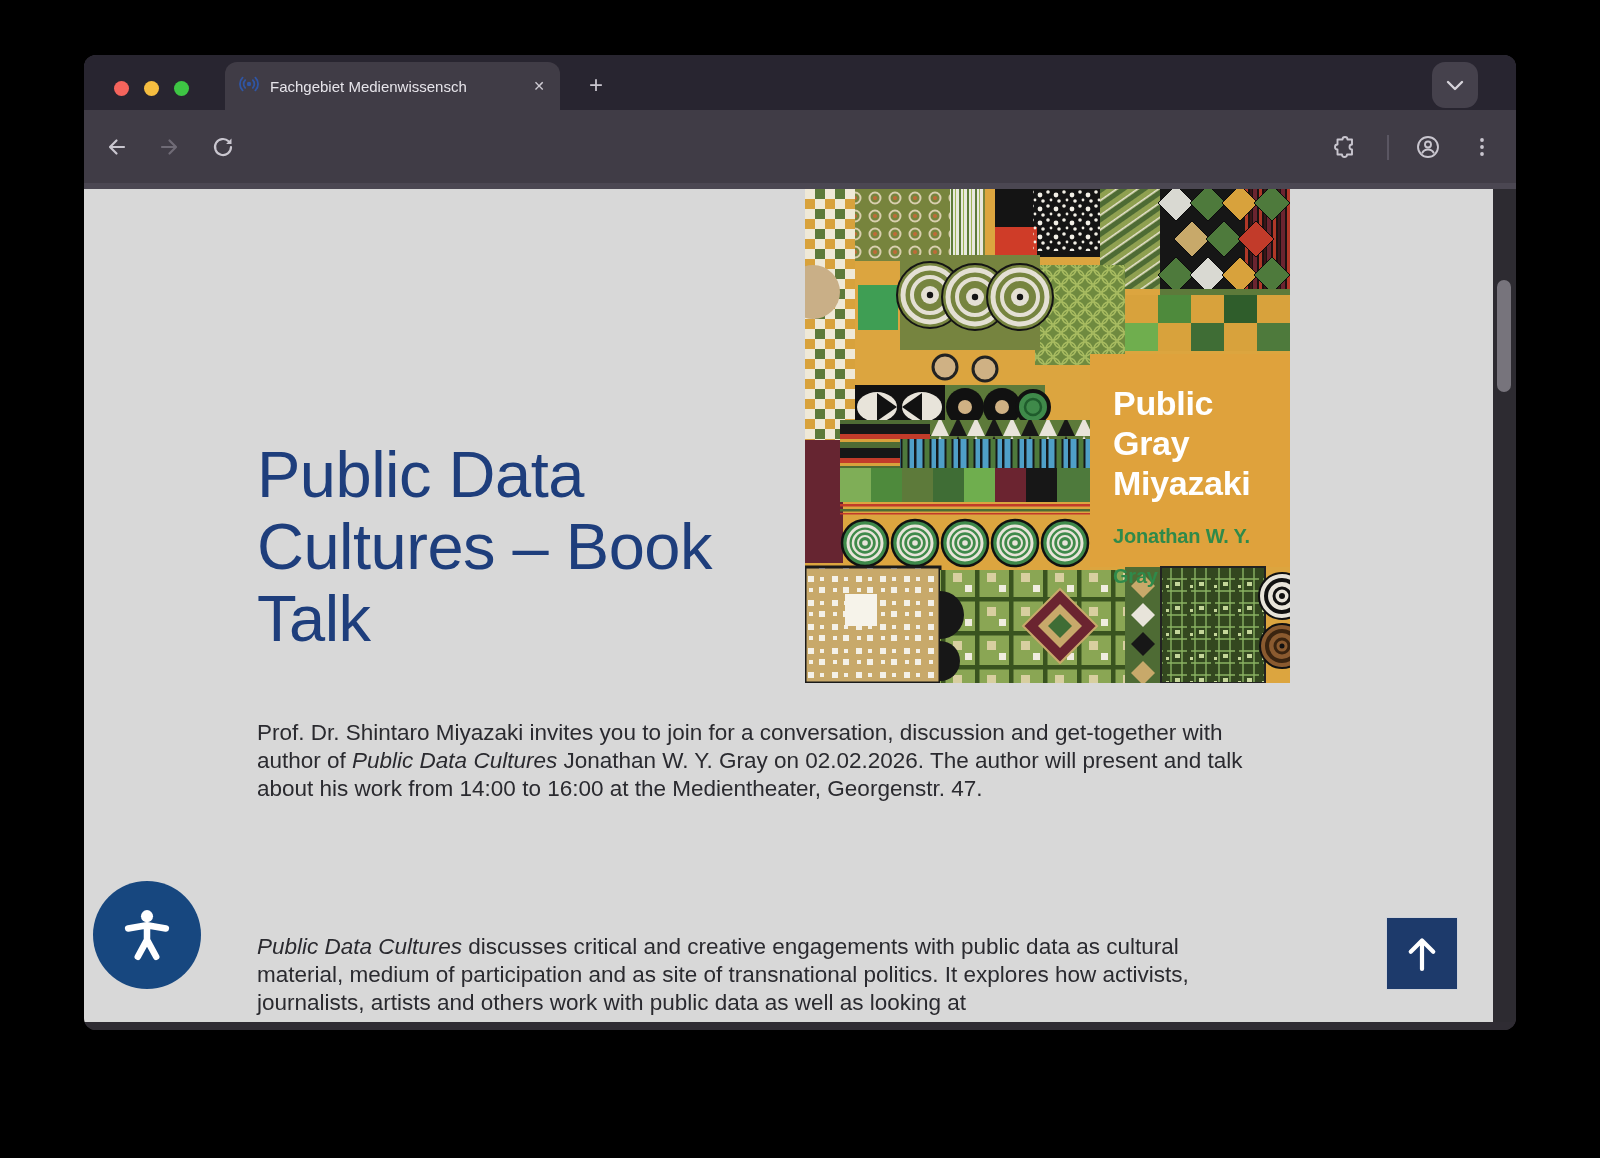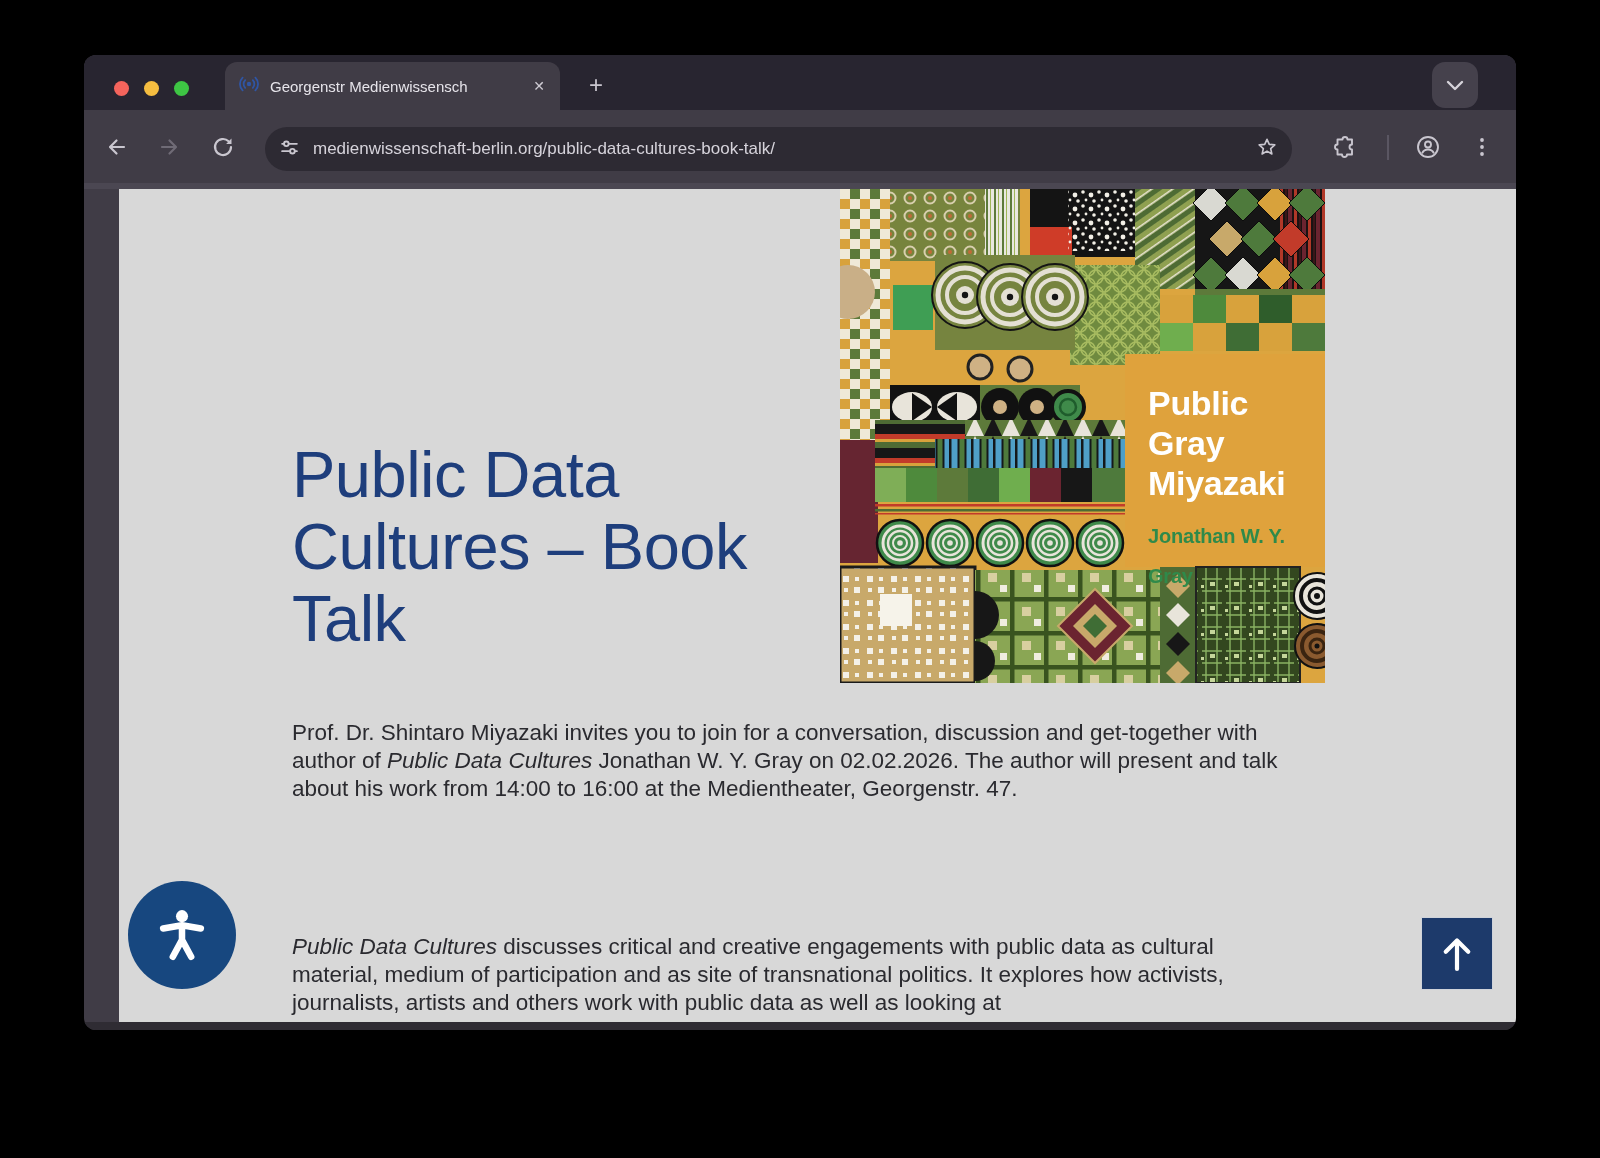--- a/index.html
+++ b/index.html
@@ -27,21 +27,21 @@
            border-bottom:6px solid #4b4752;}
   .navbtn{position:absolute;top:19px;width:36px;height:36px;display:flex;align-items:center;justify-content:center;
           background:none;border:none;padding:0;}
   .urlbar{position:absolute;left:181px;top:17px;width:1027px;height:44px;border-radius:22px;background:#2d2a33;
           display:flex;align-items:center;padding:0 14px;box-sizing:border-box;}
   .url{color:#d6d3db;font-size:17px;margin-left:13px;flex:1;white-space:nowrap;overflow:hidden;}
   .toolicon{position:absolute;top:20px;width:34px;height:34px;display:flex;align-items:center;justify-content:center;
             background:none;border:none;padding:0;}
   .sep{position:absolute;left:1303px;top:25px;width:2px;height:25px;background:#5a5662;}
   
-  .pagewrap{position:absolute;left:0;top:134px;width:100%;height:833px;display:flex;margin-left:35px;}
+  .pagewrap{position:absolute;left:0;top:134px;width:100%;height:833px;display:flex;}
   .content{position:relative;width:1409px;height:833px;background:#d8d8d8;overflow:hidden;}
   .scrolltrack{position:relative;width:23px;height:833px;background:#2d2b31;}
   .thumb{position:absolute;left:4px;top:91px;width:14px;height:112px;border-radius:7px;background:#77747c;}
   .winbottom{position:absolute;left:0;top:967px;width:100%;height:8px;background:#2f2c33;}
   
   .cover{position:absolute;left:721px;top:0;width:485px;height:494px;}
   .cover svg{position:absolute;left:0;top:0;}
   .cover-text{position:absolute;left:308px;top:194px;color:#fff;font-weight:bold;
               font-size:34px;line-height:40px;letter-spacing:-0.3px;}
   .cover-author{margin-top:13px;font-size:20px;font-weight:bold;color:#2f8a4a;letter-spacing:-0.2px;}
@@ -66,21 +66,21 @@
       <div class="light green"></div>
     </div>
     <div class="tab">
       <span>
         <svg width="22" height="22" viewBox="0 0 22 22">
           <circle cx="11" cy="11" r="2.2" fill="#2f55a4"></circle>
           <path d="M7.2 7.2a5.4 5.4 0 0 0 0 7.6M14.8 7.2a5.4 5.4 0 0 1 0 7.6" stroke="#2f55a4" stroke-width="1.8" fill="none" stroke-linecap="round"></path>
           <path d="M4.6 4.6a9 9 0 0 0 0 12.8M17.4 4.6a9 9 0 0 1 0 12.8" stroke="#2f55a4" stroke-width="1.8" fill="none" stroke-linecap="round"></path>
         </svg>
       </span>
-      <span class="tab-title">Georgenstr Medienwissensch</span>
+      <span class="tab-title">Fachgebiet Medienwissensch</span>
       <span class="tab-fade"></span>
       <button class="tab-close">✕</button>
     </div>
     <button class="newtab">+</button>
     <div class="chevbtn">
       <svg width="18" height="11" viewBox="0 0 18 11">
         <polyline points="2,2 9,9 16,2" fill="none" stroke="#d6d3da" stroke-width="2.4" stroke-linecap="round" stroke-linejoin="round"></polyline>
       </svg>
     </div>
   </div>
@@ -95,35 +95,20 @@
       <svg width="24" height="24" viewBox="0 0 24 24">
         <path d="M5 12h13.5M12.5 5.5 19 12l-6.5 6.5" fill="none" stroke="#6f6b76" stroke-width="2.2" stroke-linecap="round" stroke-linejoin="round"></path>
       </svg>
     </button>
     <button class="navbtn" style="left:121px">
       <svg width="24" height="24" viewBox="0 0 24 24">
         <path d="M20 12a8 8 0 1 1-2.4-5.7" fill="none" stroke="#c9c6cf" stroke-width="2.2" stroke-linecap="round"></path>
         <path d="M20.5 3.5v5.4h-5.4z" fill="#c9c6cf"></path>
       </svg>
     </button>
-    <div class="urlbar">
-      <span>
-        <svg width="21" height="21" viewBox="0 0 20 20">
-          <path d="M9.5 6.5H17M3 6.5h1.8M3 13.5h7M15.3 13.5H17" stroke="#c9c6cf" stroke-width="1.8" stroke-linecap="round"></path>
-          <circle cx="7" cy="6.5" r="2.2" fill="none" stroke="#c9c6cf" stroke-width="1.8"></circle>
-          <circle cx="12.8" cy="13.5" r="2.2" fill="none" stroke="#c9c6cf" stroke-width="1.8"></circle>
-        </svg>
-      </span>
-      <span class="url">medienwissenschaft-berlin.org/public-data-cultures-book-talk/</span>
-      <span>
-        <svg width="22" height="22" viewBox="0 0 24 24">
-          <path d="M12 3.6l2.5 5.5 6 .6-4.5 4 1.3 5.9L12 16.5l-5.3 3.1 1.3-5.9-4.5-4 6-.6z" fill="none" stroke="#c9c6cf" stroke-width="1.8" stroke-linejoin="round"></path>
-        </svg>
-      </span>
-    </div>
     <button class="toolicon" style="left:1244px">
       <svg width="24" height="24" viewBox="0 0 24 24">
         <path d="M9.5 4.5a2.5 2.5 0 0 1 5 0H19v5a2.5 2.5 0 0 0 0 5v5h-5a2.5 2.5 0 0 1-5 0H4.5v-5a2.5 2.5 0 0 1 0-5v-5z" fill="none" stroke="#c9c6cf" stroke-width="1.9" stroke-linejoin="round"></path>
       </svg>
     </button>
     <div class="sep"></div>
     <button class="toolicon" style="left:1327px">
       <svg width="26" height="26" viewBox="0 0 26 26">
         <circle cx="13" cy="13" r="10" fill="none" stroke="#c9c6cf" stroke-width="1.9"></circle>
         <circle cx="13" cy="10.5" r="3" fill="none" stroke="#c9c6cf" stroke-width="1.9"></circle>

